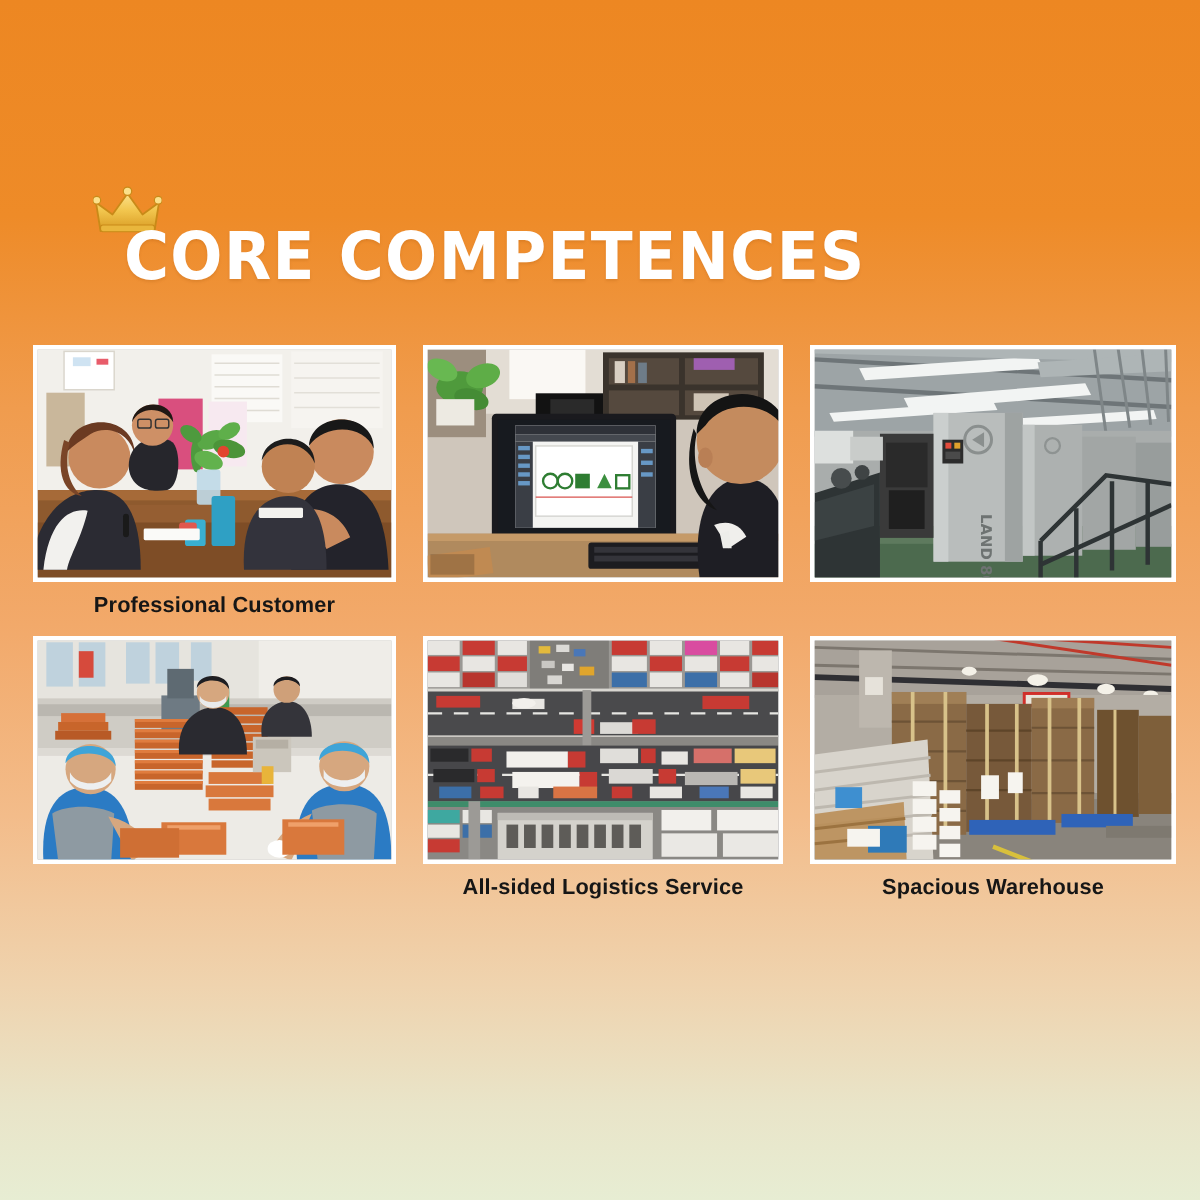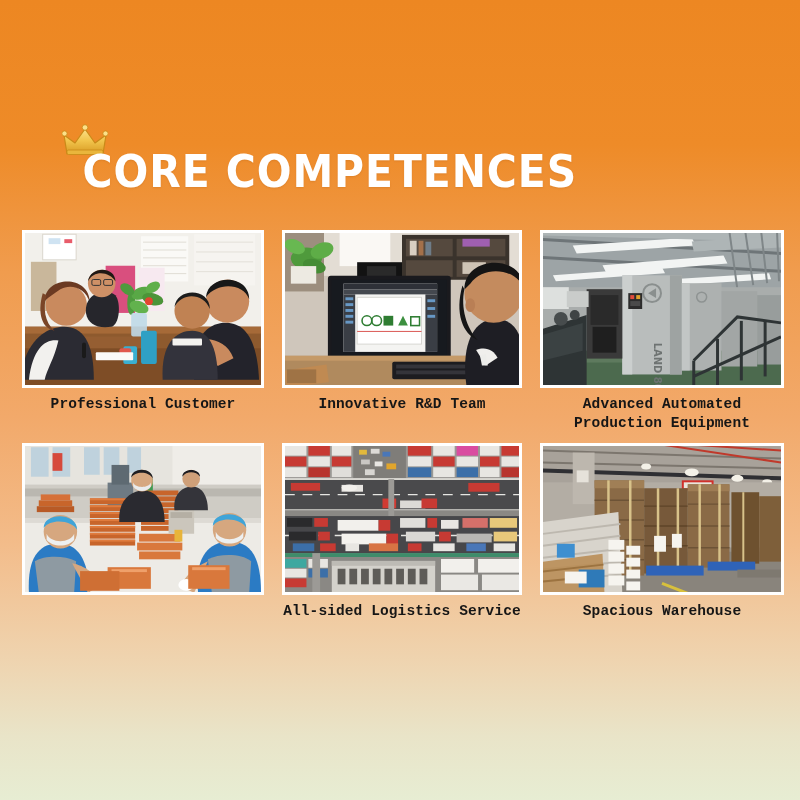--- a/index.html
+++ b/index.html
@@ -56,21 +56,20 @@
   .cell.r2 .photo { height:152px; }
   .photo svg { display:block; width:100%; height:100%; }
   .caption {
     margin-top:7px;
     text-align:center;
     font-size:14.5px;
     font-weight:bold;
     color:#161616;
     line-height:1.25;
     letter-spacing:0.1px;
-    font-family:Liberation Mono, monospace;
   }
   .caption .ln { display:block; }
   .caption.two-line { line-height:1.3; }
 </style>
 </head>
 <body>
 
 <div class="title-block">
   <div class="title-wrap">
     <svg class="crown" viewBox="0 0 46 32">
@@ -240,23 +239,20 @@
           <path d="M196 120 C206 116 214 120 218 128 L206 136 Z" fill="#F0EFEC"></path>
           <path d="M200 126 L206 124 L208 136 L202 136 Z" fill="#EDEDEA"></path>
           <circle cx="214" cy="62" r="30" fill="#C48B5E"></circle>
           <path d="M184 58 C184 22 246 20 246 60 C240 36 204 32 190 52 Z" fill="#141414"></path>
           <path d="M182 54 C174 82 182 104 198 110 C186 98 180 76 184 58 Z" fill="#161616"></path>
           <ellipse cx="190" cy="74" rx="5" ry="7" fill="#B97F55"></ellipse>
         </g>
         <rect x="0" y="138" width="44" height="18" fill="#C08A52" transform="rotate(-8 22 147)"></rect>
         <rect x="2" y="140" width="30" height="14" fill="#7E5B38" opacity="0.5"></rect>
       </svg>
-    </div>
-    <div class="caption">
-      <span class="ln">Innovative R&amp;D Team</span>
     </div>
   </div>
 
   <div class="cell r1">
     <div class="photo">
       <svg viewBox="0 0 240 156" preserveAspectRatio="xMidYMid slice">
         <rect width="240" height="156" fill="#BFC3C2"></rect>
         <rect x="0" y="0" width="240" height="60" fill="#9DA4A6"></rect>
         <g stroke="#6E7578" stroke-width="3" fill="none">
           <line x1="0" y1="8" x2="240" y2="22"></line>
@@ -308,24 +304,20 @@
           <path d="M152 156 L152 130"></path>
           <path d="M176 156 L176 108"></path>
           <path d="M200 150 L200 90"></path>
           <path d="M224 146 L224 90"></path>
           <path d="M152 146 L240 106"></path>
         </g>
         <rect x="0" y="56" width="26" height="22" fill="#DDE0DE"></rect>
         <rect x="24" y="60" width="22" height="16" fill="#C9CCCA"></rect>
       </svg>
     </div>
-    <div class="caption two-line">
-      <span class="ln">Advanced Automated</span>
-      <span class="ln">Production Equipment</span>
-    </div>
   </div>
 
   <div class="cell r2">
     <div class="photo">
       <svg viewBox="0 0 240 150" preserveAspectRatio="xMidYMid slice">
         <rect width="240" height="150" fill="#D8D5CE"></rect>
         <rect x="0" y="0" width="240" height="46" fill="#E6E4DE"></rect>
         <g fill="#BFD2DD">
           <rect x="6" y="2" width="18" height="30"></rect>
             <rect x="28" y="2" width="18" height="30"></rect>

